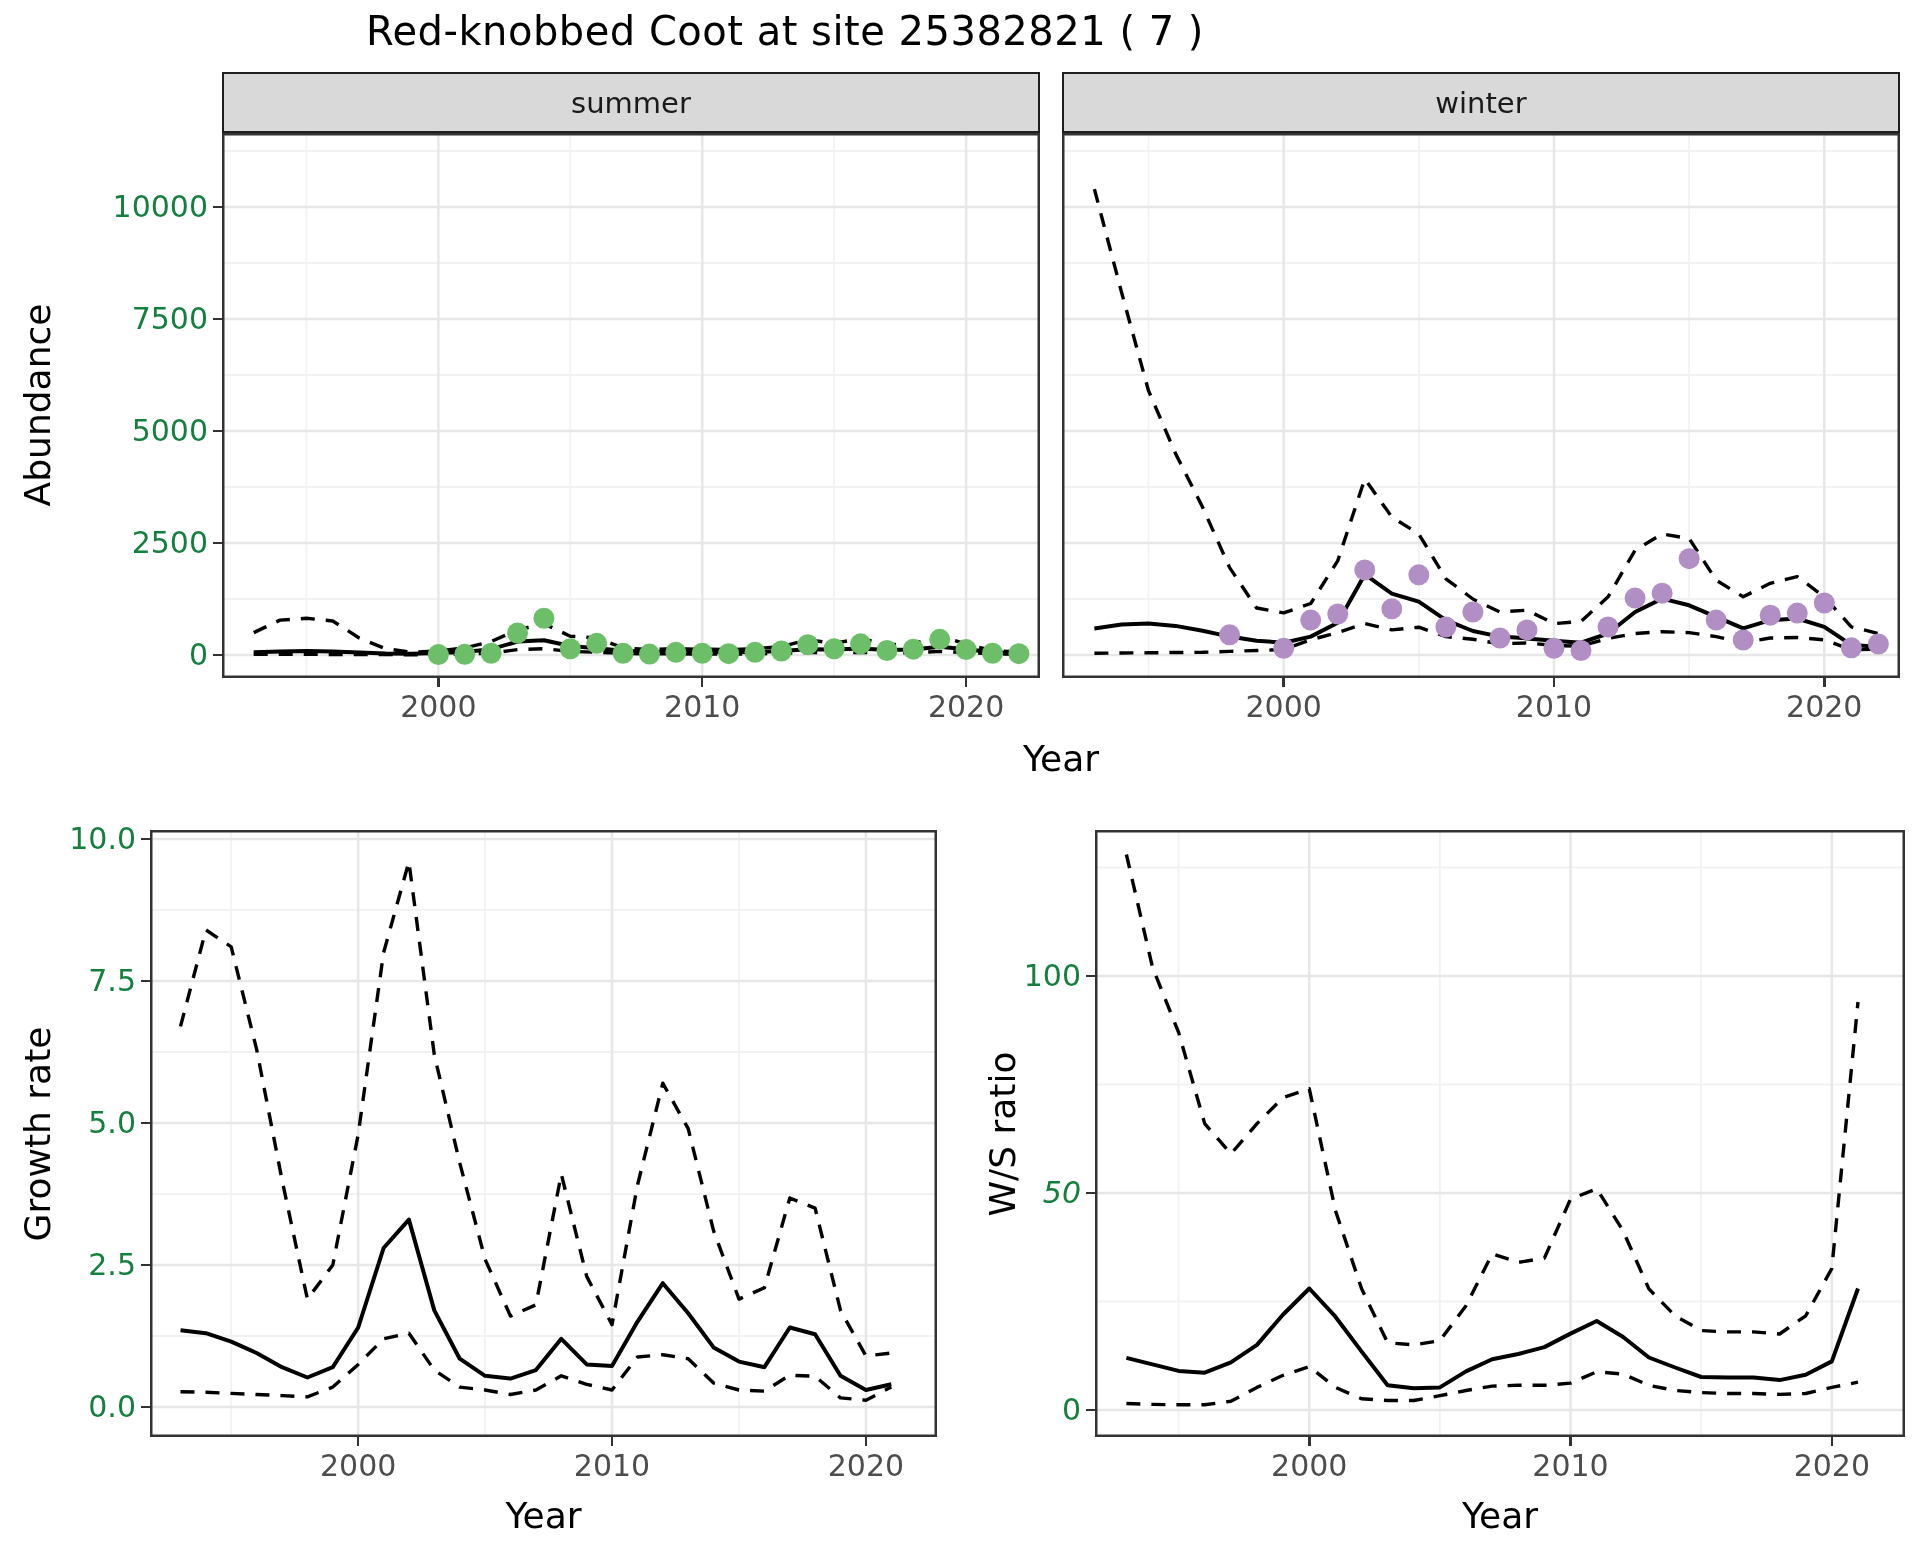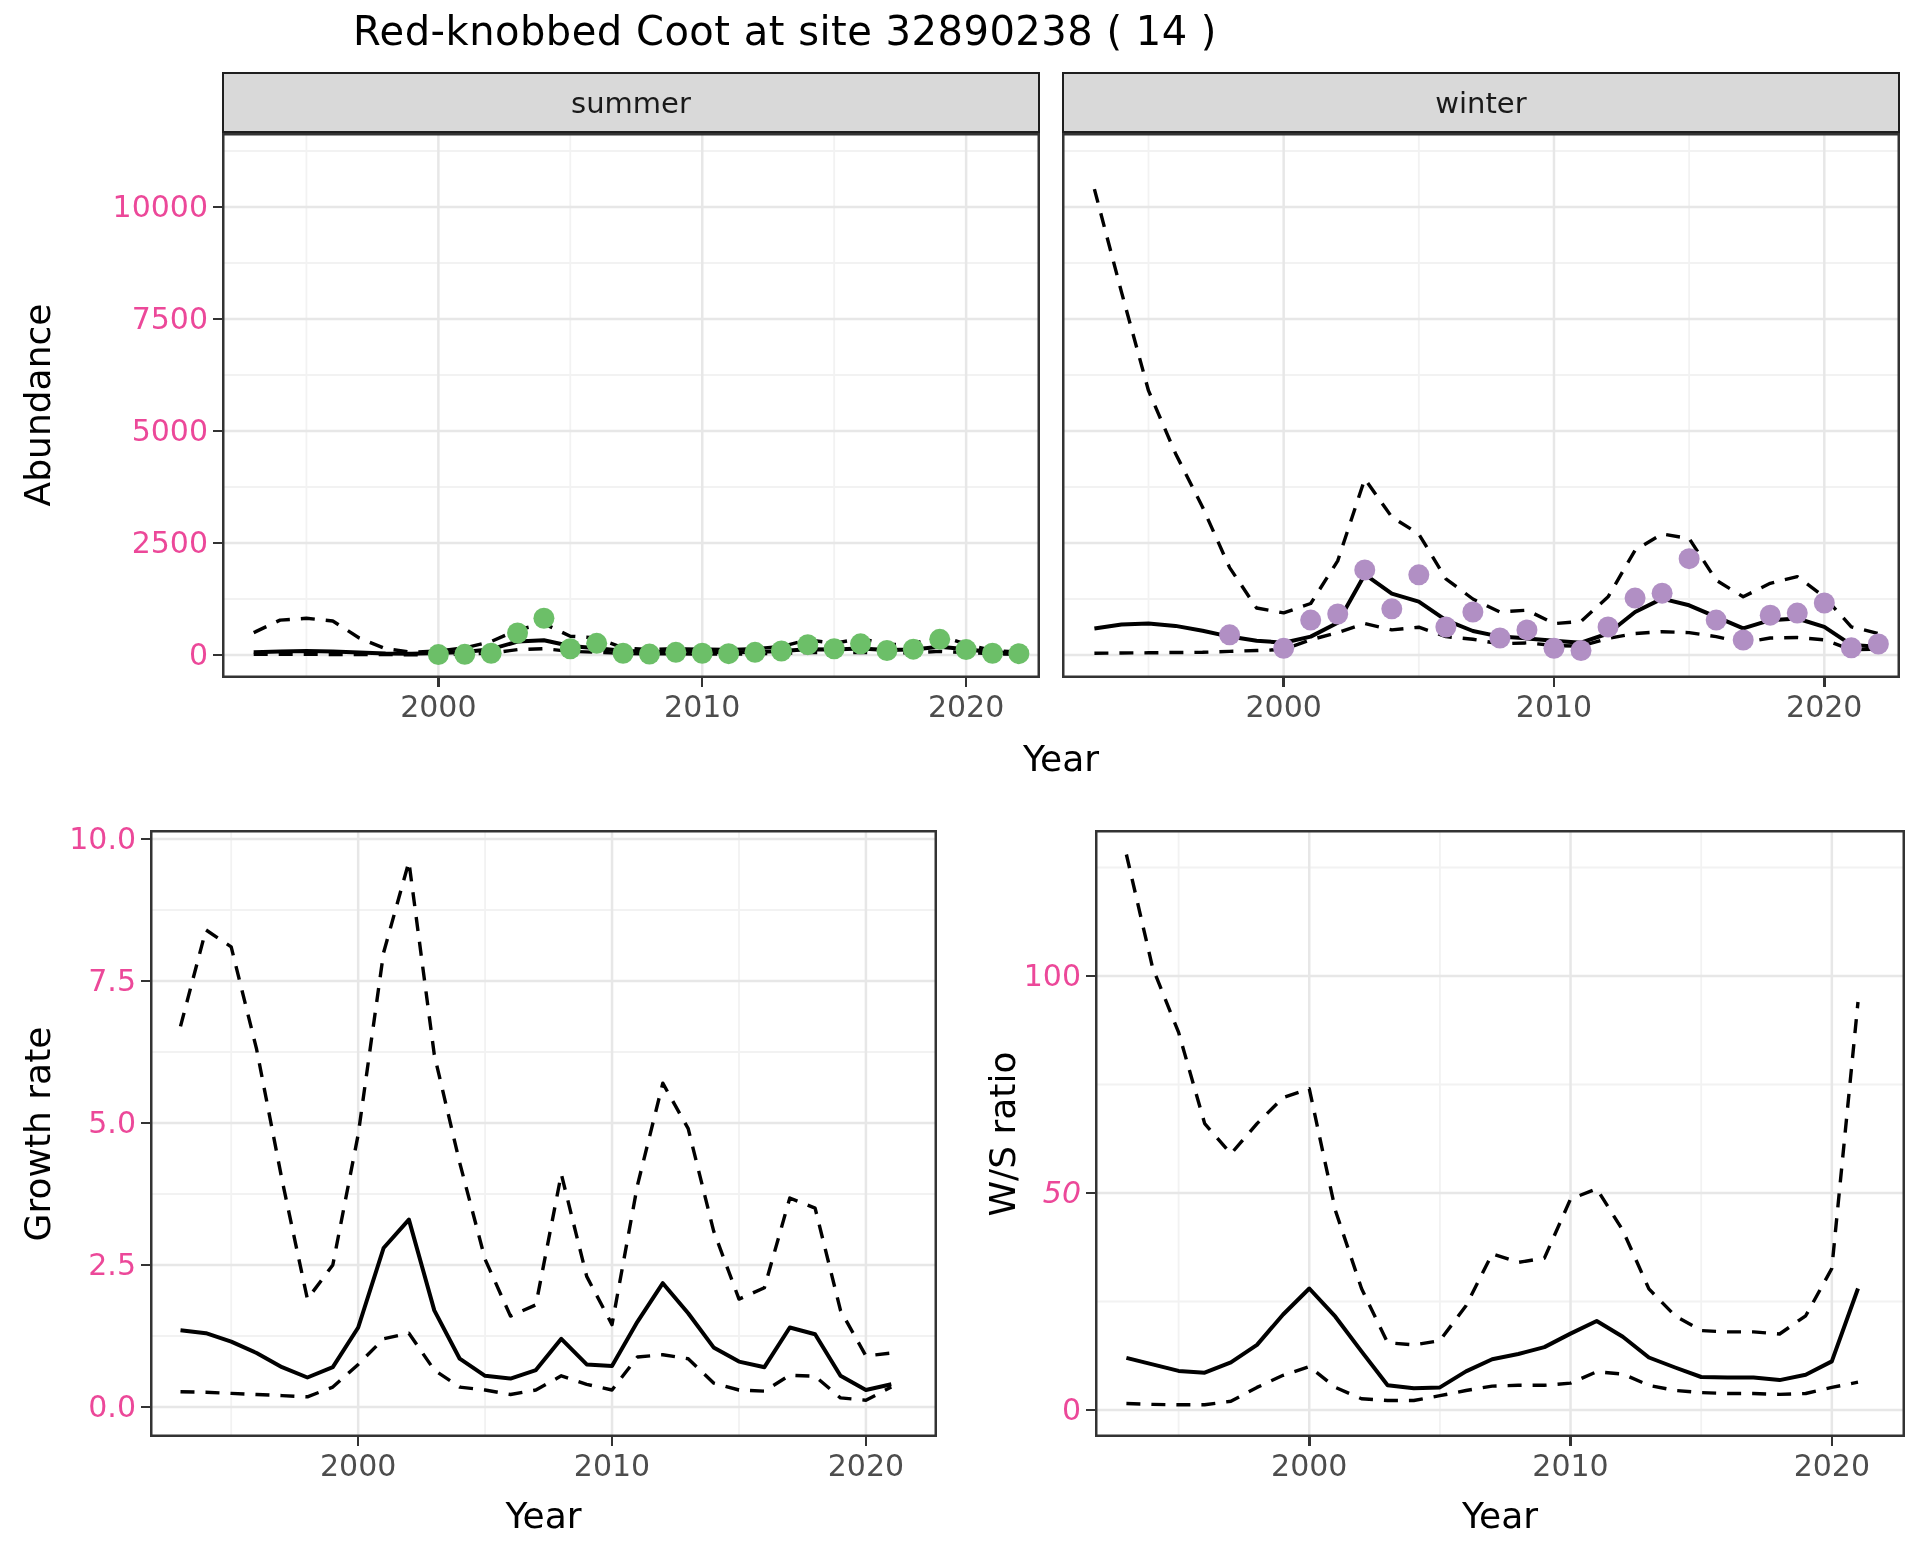--- a/index.html
+++ b/index.html
@@ -18,33 +18,33 @@
   }
   .panel{position:absolute;background:#ffffff;}
   .axis-title-y{
     position:absolute;width:300px;height:42px;line-height:42px;text-align:center;
     font-size:36px;color:#000000;transform:rotate(-90deg);
   }
   .axis-title-x{
     position:absolute;text-align:center;font-size:36px;color:#000000;
   }
   .tick-label-y{
-    position:absolute;text-align:right;font-size:30px;color:#ec4899;line-height:30px;
+    position:absolute;text-align:right;font-size:30px;color:#15803d;line-height:30px;
   }
   .tick-label-x{
     position:absolute;text-align:center;font-size:30px;color:#4d4d4d;line-height:30px;
   }
   .tick-mark{position:absolute;background:#333333;}
 </style>
 </head>
 <body>
 
 <div class="canvas">
 
-  <div class="page-title">Red-knobbed Coot at site 32890238 ( 14 )</div>
+  <div class="page-title">Red-knobbed Coot at site 25382821 ( 7 )</div>
 
   <div class="strip" style="left:1062px;top:72px;width:838px;">
     <span>winter</span>
   </div>
   <div class="strip" style="left:222px;top:72px;width:818px;">
     <span>summer</span>
   </div>
 
   <svg class="panel" style="left:222px;top:133px;" width="818" height="545" viewBox="0 0 818 545">
       <line x1="84.43870967742056" x2="84.43870967742056" y1="0" y2="545" stroke="#f2f2f2" stroke-width="1.8"></line>

